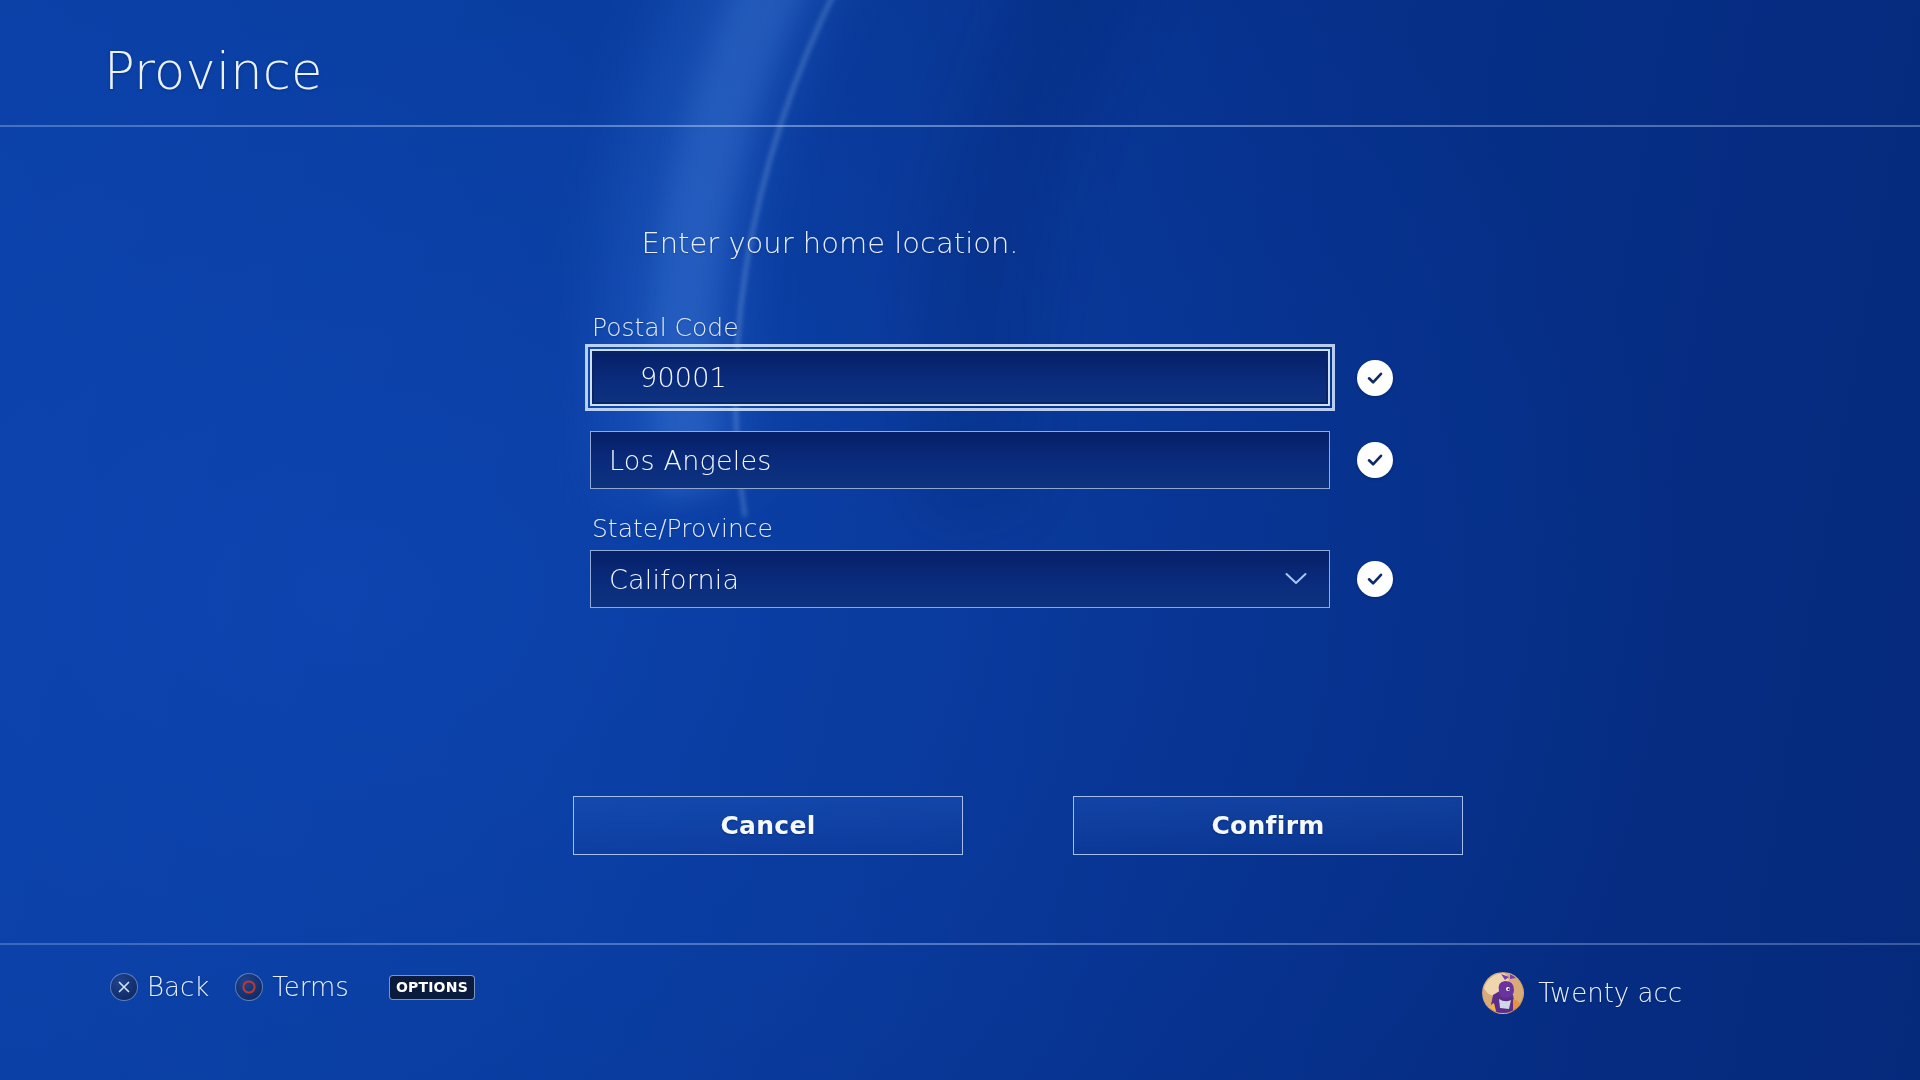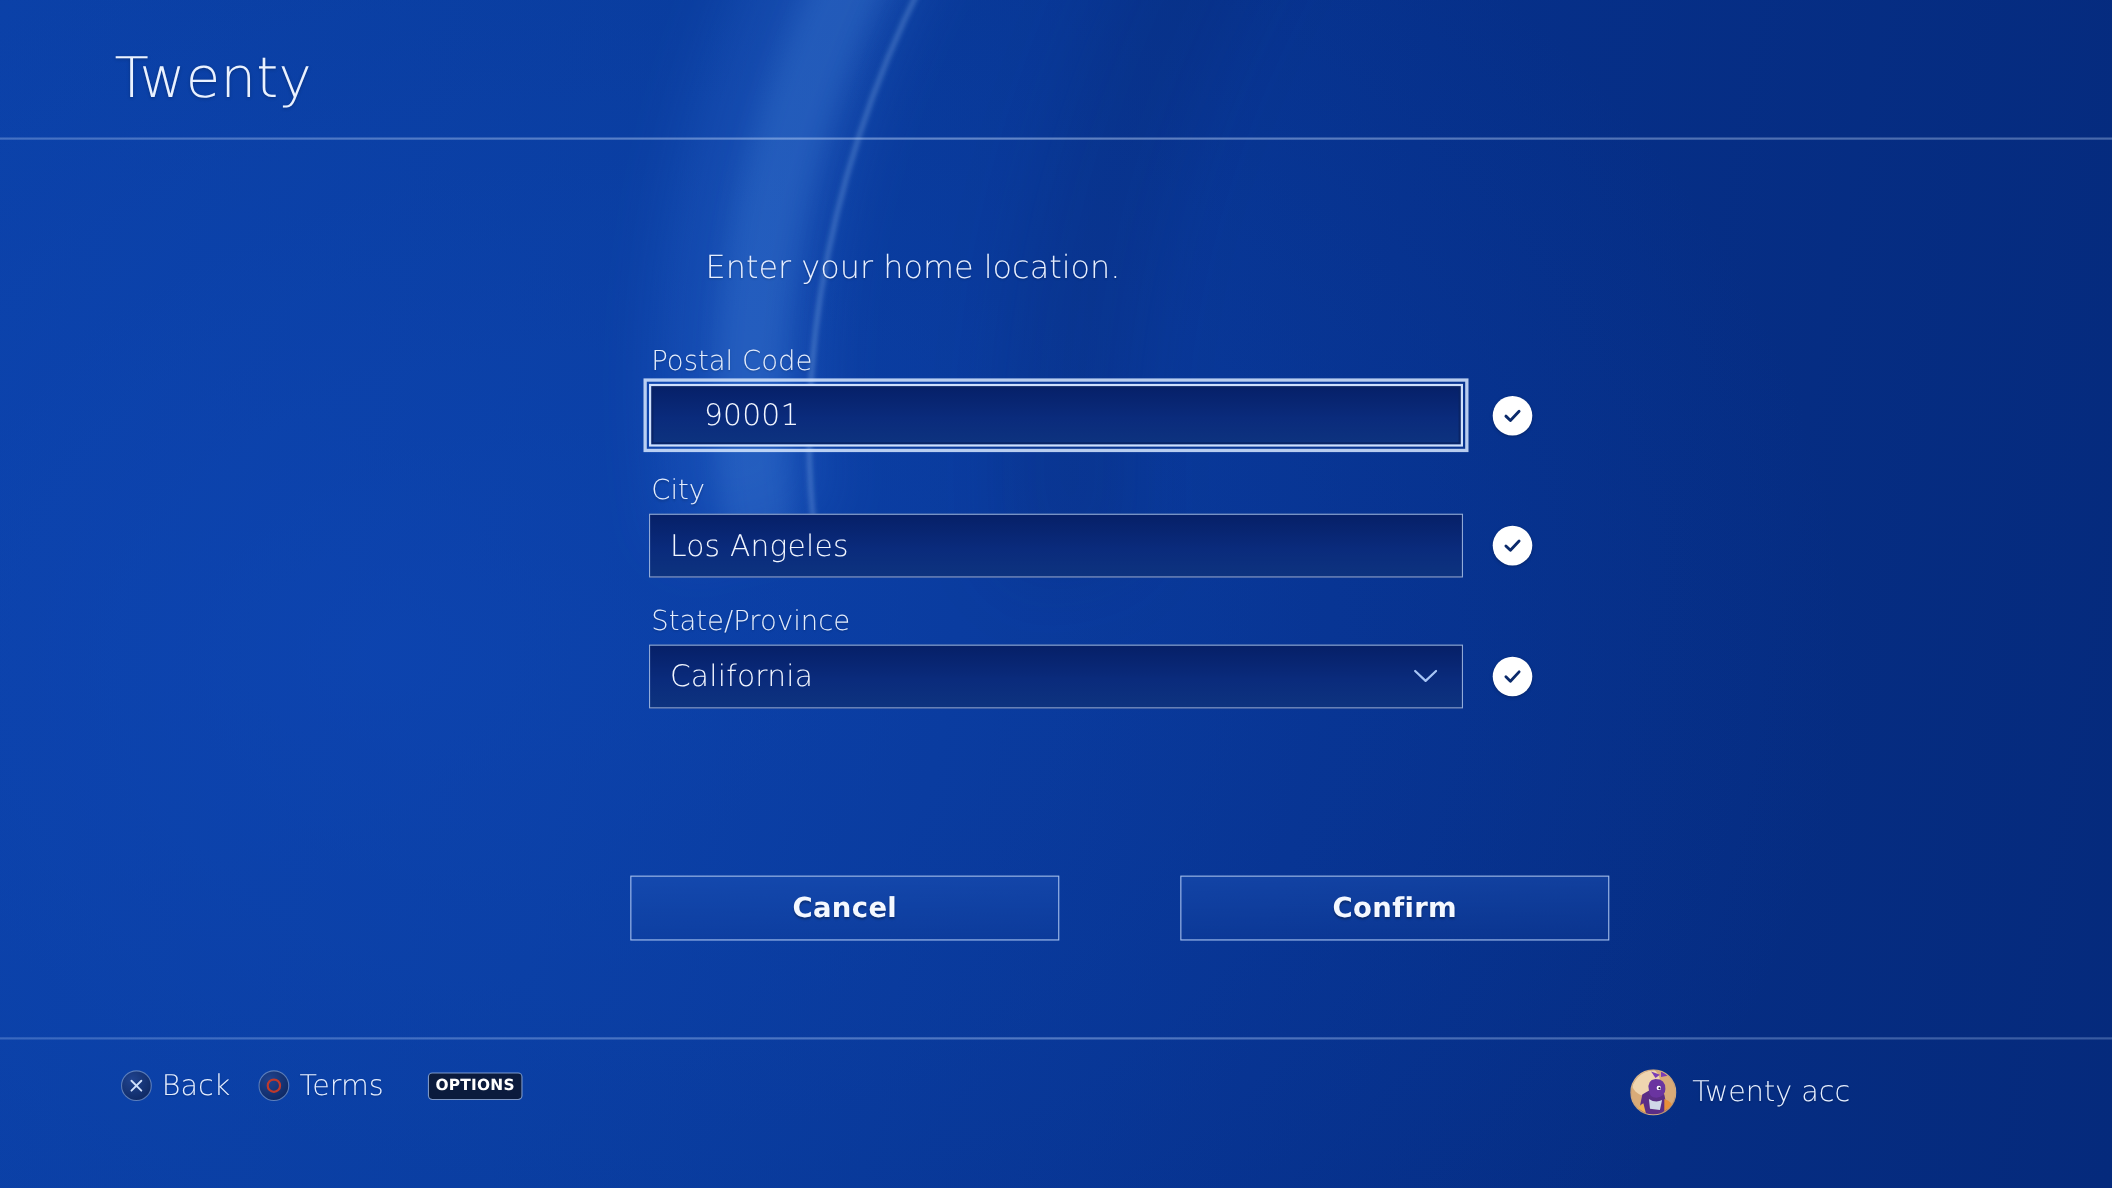--- a/index.html
+++ b/index.html
@@ -267,21 +267,21 @@
 <body>
 
 <div id="screen">
 
   <div class="swoosh swoosh-a"></div>
   <div class="swoosh swoosh-b"></div>
   <div class="swoosh swoosh-line"></div>
   <div class="swoosh swoosh-dark"></div>
 
   <div id="header">
-    <div id="page-title">Twenty</div>
+    <div id="page-title">Province</div>
     <div id="header-rule"></div>
   </div>
 
   <div id="content">
 
     <div id="instruction">Enter your home location.</div>
 
     <div class="form">
 
       <div class="field">
@@ -292,21 +292,20 @@
           </div>
           <div class="check">
             <svg width="22" height="22" viewBox="0 0 22 22">
               <path d="M5 11.3 L9.1 15.3 L17 6.8" fill="none" stroke="#0b2a6b" stroke-width="2.6" stroke-linecap="round" stroke-linejoin="round"></path>
             </svg>
           </div>
         </div>
       </div>
 
       <div class="field">
-        <div class="field-label">City</div>
         <div class="input-row">
           <div class="input-box">
             <span class="value">Los Angeles</span>
           </div>
           <div class="check">
             <svg width="22" height="22" viewBox="0 0 22 22">
               <path d="M5 11.3 L9.1 15.3 L17 6.8" fill="none" stroke="#0b2a6b" stroke-width="2.6" stroke-linecap="round" stroke-linejoin="round"></path>
             </svg>
           </div>
         </div>

